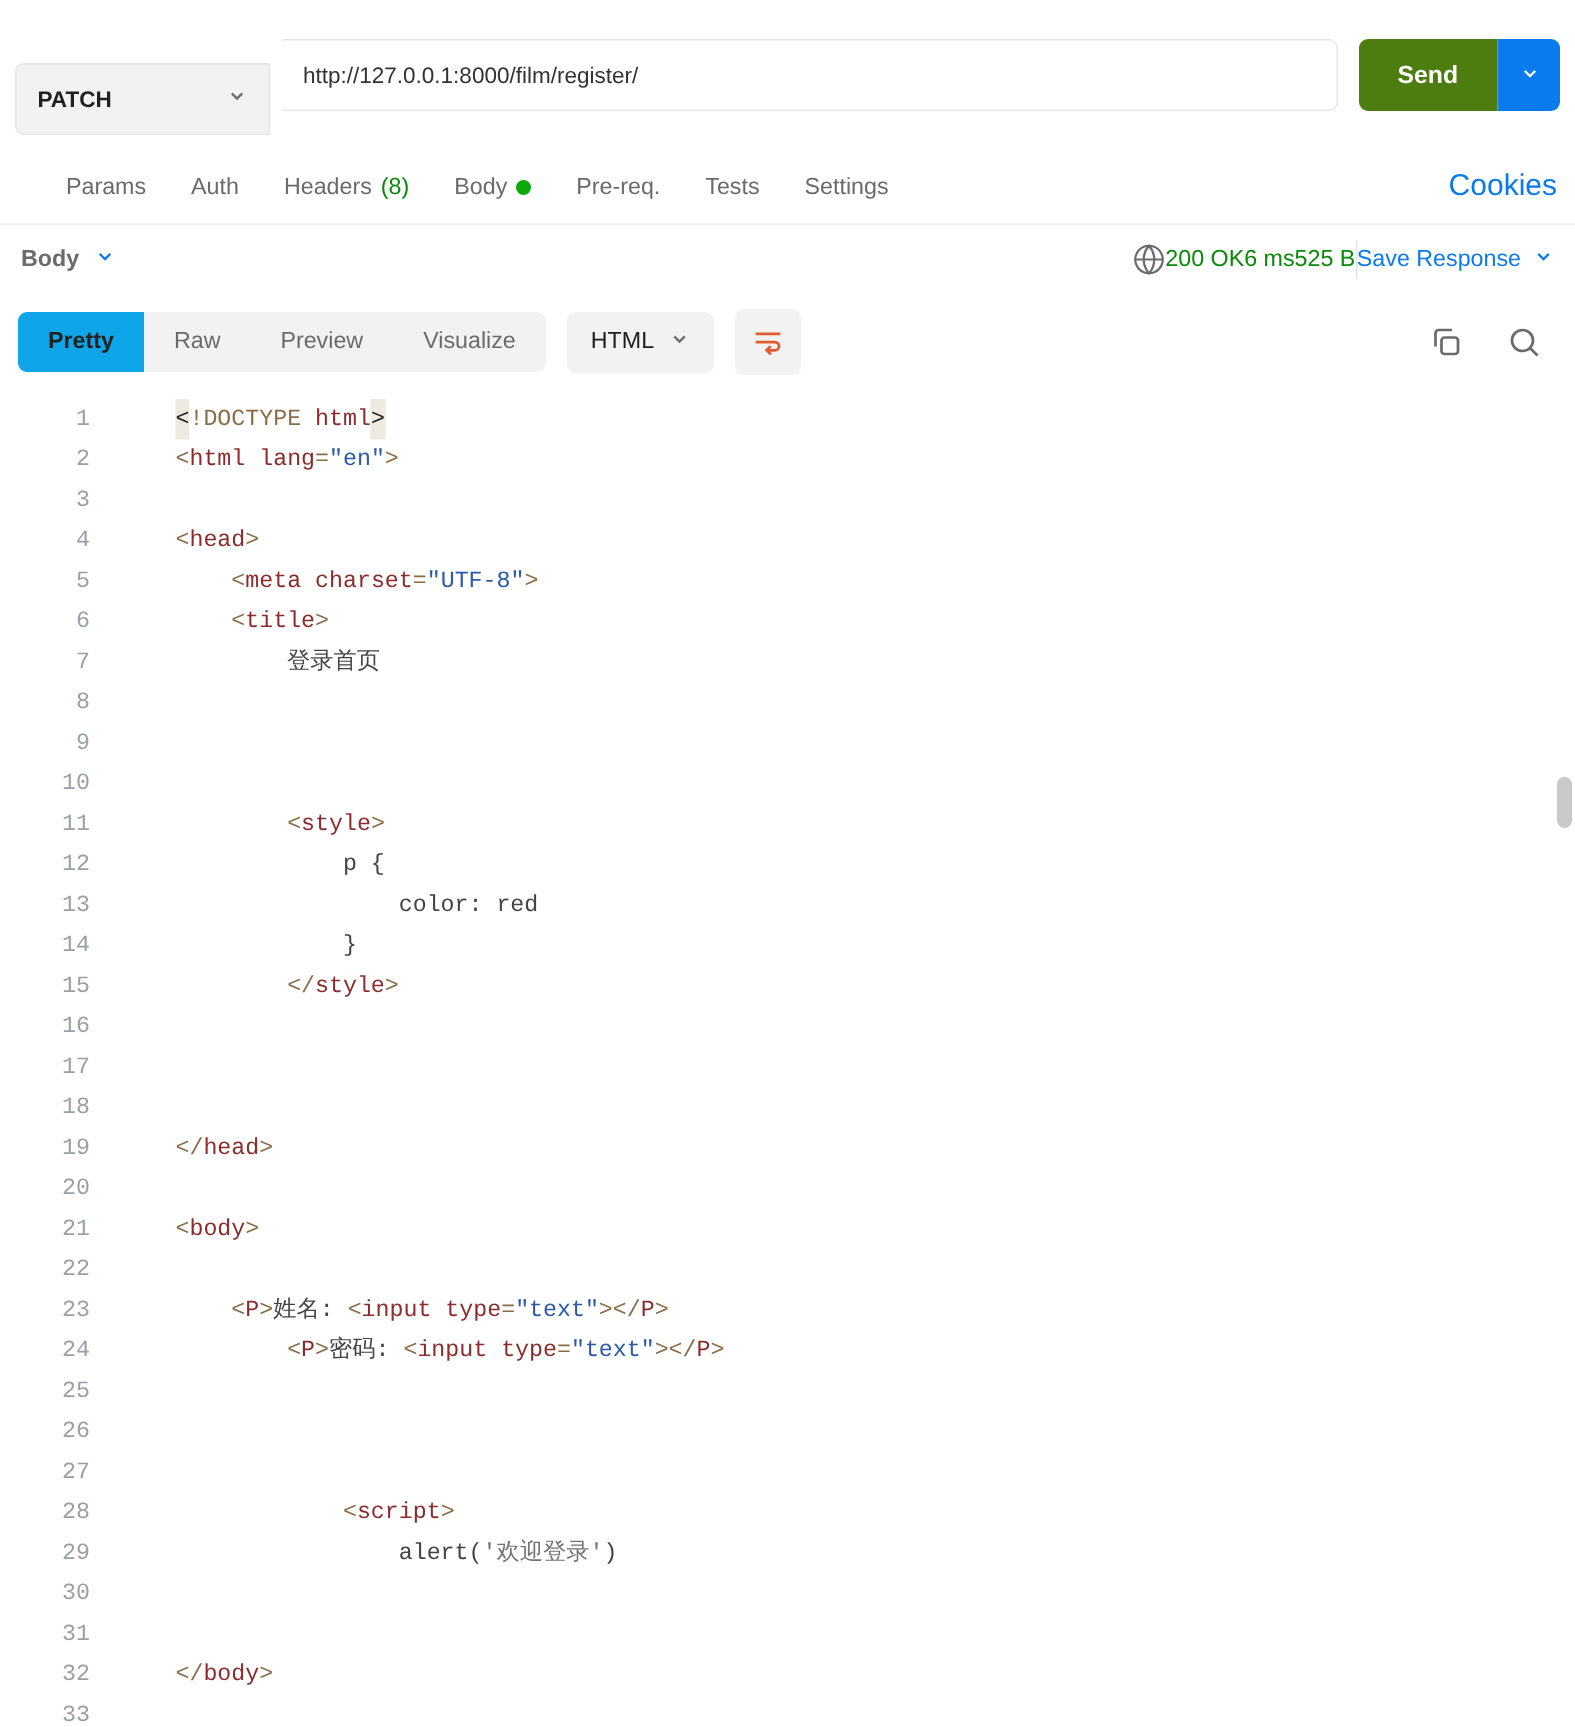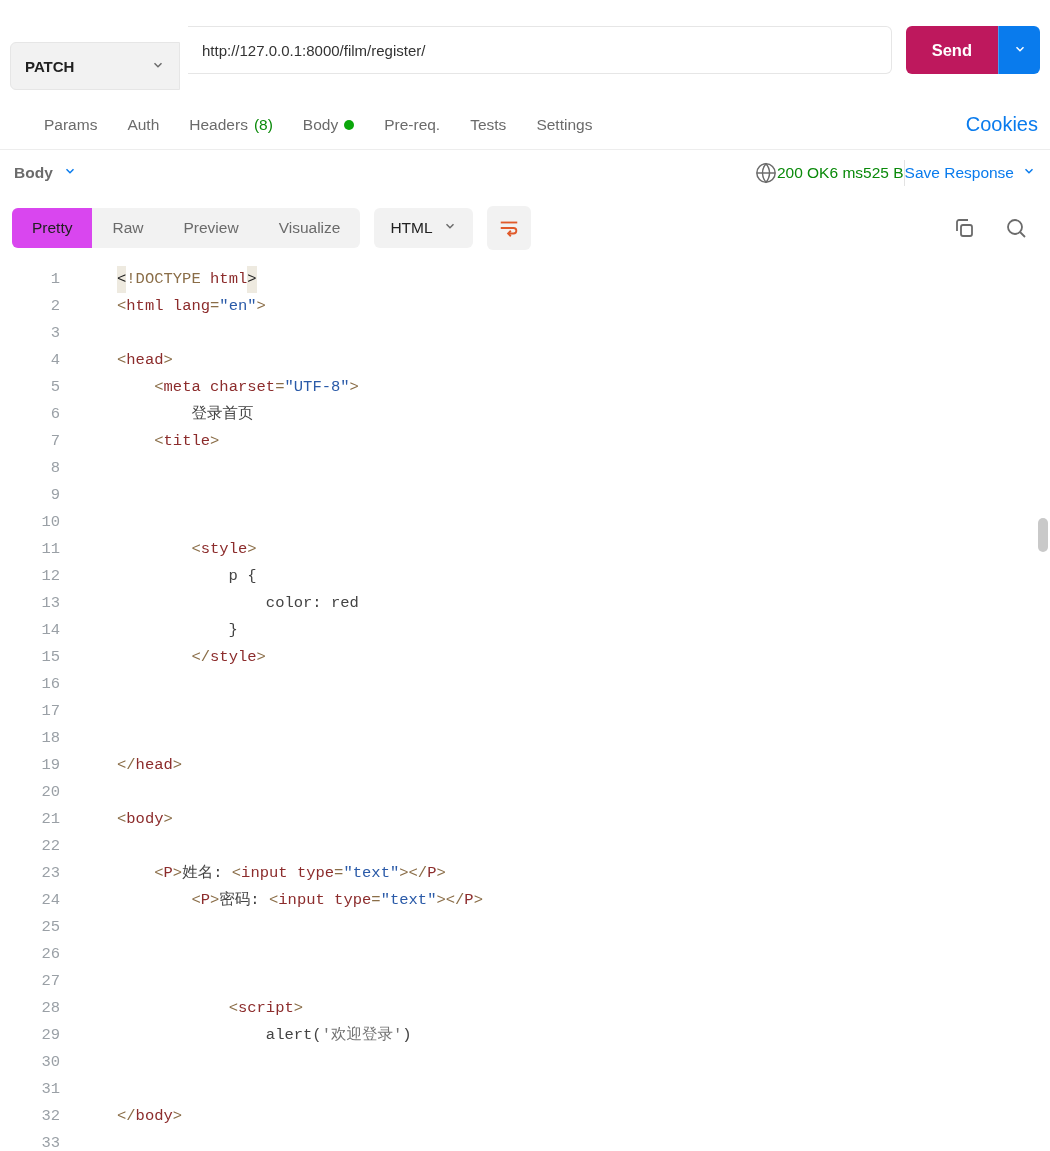--- a/index.html
+++ b/index.html
@@ -1,40 +1,40 @@
 <!DOCTYPE html>
 <html><head>
 <meta charset="utf-8">
 <style>
 * { box-sizing: border-box; margin: 0; padding: 0; }
 body { font-family: -apple-system, "Helvetica Neue", Arial, sans-serif; font-size: 14px; background: #fff; color: #212121; width: 1050px; }
 .top-row { display: flex; align-items: center; padding: 10px; gap: 8px; }
 .method-select { display: flex; align-items: center; justify-content: space-between; width: 170px; height: 48px; background: #f2f2f2; border: 1px solid #e6e6e6; border-radius: 6px 0 0 6px; padding: 0 14px; font-size: 15px; font-weight: 600; color: #212121; cursor: pointer; margin-top: 32px; }
 .url-input { flex: 1; height: 48px; border: 1px solid #e6e6e6; border-left: none; border-radius: 0 6px 6px 0; padding: 0 14px; font-size: 15px; color: #333; background: #fff; }
 .send-btn-group { display: flex; margin-left: 6px; }
-.send-btn { height: 48px; padding: 0 26px; background: #be185d; color: #fff; border: none; border-radius: 6px 0 0 6px; font-weight: 600; font-size: 16.5px; cursor: pointer; }
+.send-btn { height: 48px; padding: 0 26px; background: #4d7c0f; color: #fff; border: none; border-radius: 6px 0 0 6px; font-weight: 600; font-size: 16.5px; cursor: pointer; }
 .send-caret { height: 48px; width: 42px; background: #097bed; border: none; border-left: 1px solid rgba(255,255,255,0.25); border-radius: 0 6px 6px 0; display: flex; align-items: center; justify-content: center; cursor: pointer; color: #fff; }
 .tabs-row { display: flex; align-items: center; justify-content: space-between; padding: 0 12px; border-bottom: 1px solid #ededed; height: 50px; }
 .tabs { display: flex; gap: 30px; font-size: 15.5px; margin-left: 32px; }
 .tab { color: #6b6b6b; cursor: pointer; display: flex; align-items: center; gap: 6px; padding: 12px 0; }
 .badge-count { color: #0a8a0a; }
 .dot-green { width: 10px; height: 10px; background: #0ba70b; border-radius: 50%; display: inline-block; }
 .cookies-link { color: #097bed; font-size: 20px; cursor: pointer; font-weight: 500; }
 .status-row { display: flex; align-items: center; justify-content: space-between; padding: 10px 14px; border-bottom: none; font-size: 15.5px; }
 .body-dd { display: flex; align-items: center; gap: 10px; font-weight: 600; color: #6b6b6b; cursor: pointer; }
 .body-dd .chev { color: #097bed; }
 .status-right { display: flex; align-items: center; }
 .globe-icon { width: 22px; height: 22px; color: #6b6b6b; }
 .status-item { color: #0a8a0a; font-size: 15.5px; }
 .divider-v { width: 1px; height: 26px; background: #e3e3e3; }
 .save-resp { color: #097bed; font-weight: 500; display: flex; align-items: center; gap: 8px; cursor: pointer; }
 .toolbar-row { display: flex; align-items: center; padding: 10px 12px; gap: 14px; }
 .view-tabs { display: flex; background: #f2f2f2; border-radius: 6px; overflow: hidden; }
 .view-tab { padding: 11px 20px; font-size: 15.5px; color: #6b6b6b; cursor: pointer; }
-.view-tab.active { background: #d946ef; color: #212121; font-weight: 400; padding-left: 20px; }
+.view-tab.active { background: #0ea5e9; color: #212121; font-weight: 700; padding-left: 20px; }
 .lang-select { display: flex; align-items: center; gap: 10px; background: #f2f2f2; border-radius: 6px; padding: 11px 16px; font-size: 15.5px; font-weight: 500; color: #212121; cursor: pointer; }
 .wrap-btn { width: 44px; height: 44px; background: #f2f2f2; border-radius: 6px; display: flex; align-items: center; justify-content: center; cursor: pointer; }
 .wrap-icon { color: #e05a2b; }
 .toolbar-right { margin-left: auto; display: flex; gap: 28px; padding-right: 10px; }
 .toolbar-icon { width: 24px; height: 24px; color: #6b6b6b; cursor: pointer; }
 .code-area { position: relative; display: flex; font-family: Menlo, Consolas, "Courier New", monospace; font-size: 15.5px; line-height: 27px; padding: 6px 0 40px 0; }
 .gutter { width: 78px; text-align: right; color: #9aa0a6; padding-right: 18px; user-select: none; }
 .gutter div { height: 27px; }
 .code-lines { flex: 1; position: relative; margin-left: 39px; }
 .code-lines .line { height: 27px; white-space: pre; }
@@ -184,22 +184,22 @@
       <div>31</div>
       <div>32</div>
       <div>33</div>
     </div>
   <div class="code-lines" id="codelines">
       <div class="line"><span class="hlbox">&lt;</span><span class="tok-punct">!DOCTYPE </span><span class="tok-tag">html</span><span class="hlbox">&gt;</span></div>
       <div class="line"><span class="tok-punct">&lt;</span><span class="tok-tag">html </span><span class="tok-attr">lang</span><span class="tok-punct">=</span><span class="tok-str">"en"</span><span class="tok-punct">&gt;</span></div>
       <div class="line"></div>
       <div class="line"><span class="tok-punct">&lt;</span><span class="tok-tag">head</span><span class="tok-punct">&gt;</span></div>
       <div class="line"><span class="tok-text">    </span><span class="tok-punct">&lt;</span><span class="tok-tag">meta </span><span class="tok-attr">charset</span><span class="tok-punct">=</span><span class="tok-str">"UTF-8"</span><span class="tok-punct">&gt;</span></div>
+      <div class="line"><span class="tok-text">    </span><span class="tok-punct">&lt;</span><span class="tok-tag">title</span><span class="tok-punct">&gt;</span></div>
       <div class="line"><span class="tok-text">        登录首页</span></div>
-      <div class="line"><span class="tok-text">    </span><span class="tok-punct">&lt;</span><span class="tok-tag">title</span><span class="tok-punct">&gt;</span></div>
       <div class="line"></div>
       <div class="line"></div>
       <div class="line"></div>
       <div class="line"><span class="tok-text">        </span><span class="tok-punct">&lt;</span><span class="tok-tag">style</span><span class="tok-punct">&gt;</span></div>
       <div class="line"><span class="tok-css">            p {</span></div>
       <div class="line"><span class="tok-css">                color: red</span></div>
       <div class="line"><span class="tok-css">            }</span></div>
       <div class="line"><span class="tok-text">        </span><span class="tok-punct">&lt;/</span><span class="tok-tag">style</span><span class="tok-punct">&gt;</span></div>
       <div class="line"></div>
       <div class="line"></div>

